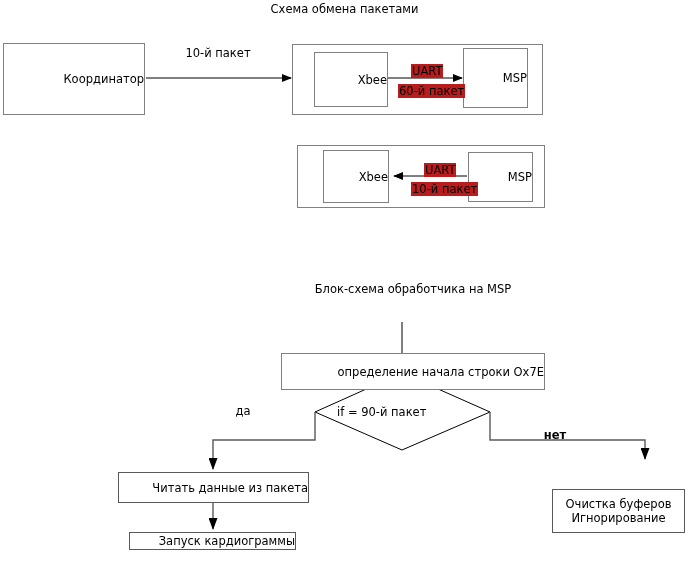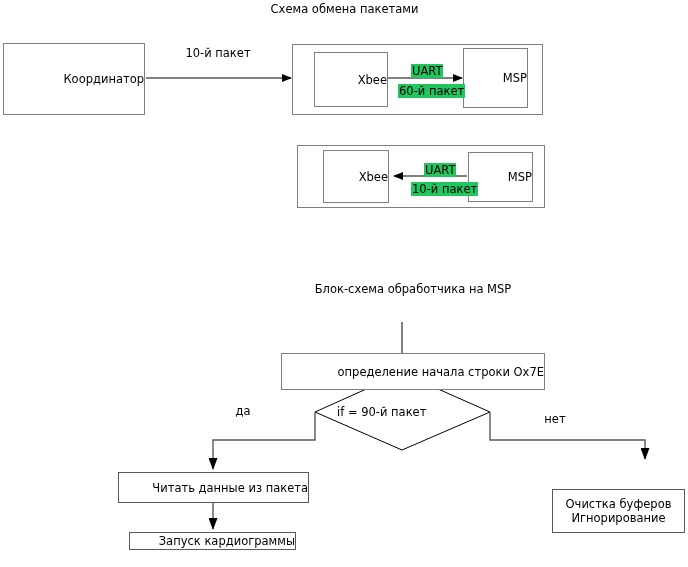--- a/index.html
+++ b/index.html
@@ -62,21 +62,21 @@
   .diamond-label {
     position: absolute;
     font-size: 11.5px;
     white-space: nowrap;
     text-align: left;
   }
   .edge-label {
     position: absolute;
     font-size: 11.5px;
     white-space: nowrap;
-    background: #22c55e;
+    background: #b91c1c;
     padding: 0 1px;
   }
 </style>
 </head>
 <body>
 
 <svg id="canvas" viewBox="0 0 688 567" xmlns="http://www.w3.org/2000/svg">
   <defs>
     <marker id="arrowBlack" markerWidth="10" markerHeight="8" refX="9" refY="4" orient="auto" markerUnits="userSpaceOnUse">
       <path d="M0,0 L10,4 L0,8 z" fill="#000000"></path>
@@ -140,21 +140,21 @@
 <div class="title" style="left:288px; top:282px; width:250px;">Блок-схема обработчика на MSP</div>
 
 <div class="box ctr" style="left:281px; top:306px; width:264px; height:37px;margin-top:47px;">
   <span>определение начала строки Ox7E</span>
 </div>
 
 <div class="diamond-label" style="left:337px; top:405px; width:130px;">if = 90-й пакет</div>
 
 <div class="lbl" style="left:218px; top:404px; width:50px;">да</div>
 
-<div class="lbl" style="left:530px; top:412px; width:50px;">нет</div>
+<div class="lbl" style="left:530px; top:428px; width:50px;font-weight:bold;">нет</div>
 
 <div class="box ctr dark" style="left:118px; top:472px; width:191px; height:31px;">
   <span>Читать данные из пакета</span>
 </div>
 
 <div class="box ctr dark" style="left:129px; top:532px; width:167px; height:18px;">
   <span>Запуск кардиограммы</span>
 </div>
 
 <div class="box dark" style="left:552px; top:489px; width:133px; height:44px; display:flex;

